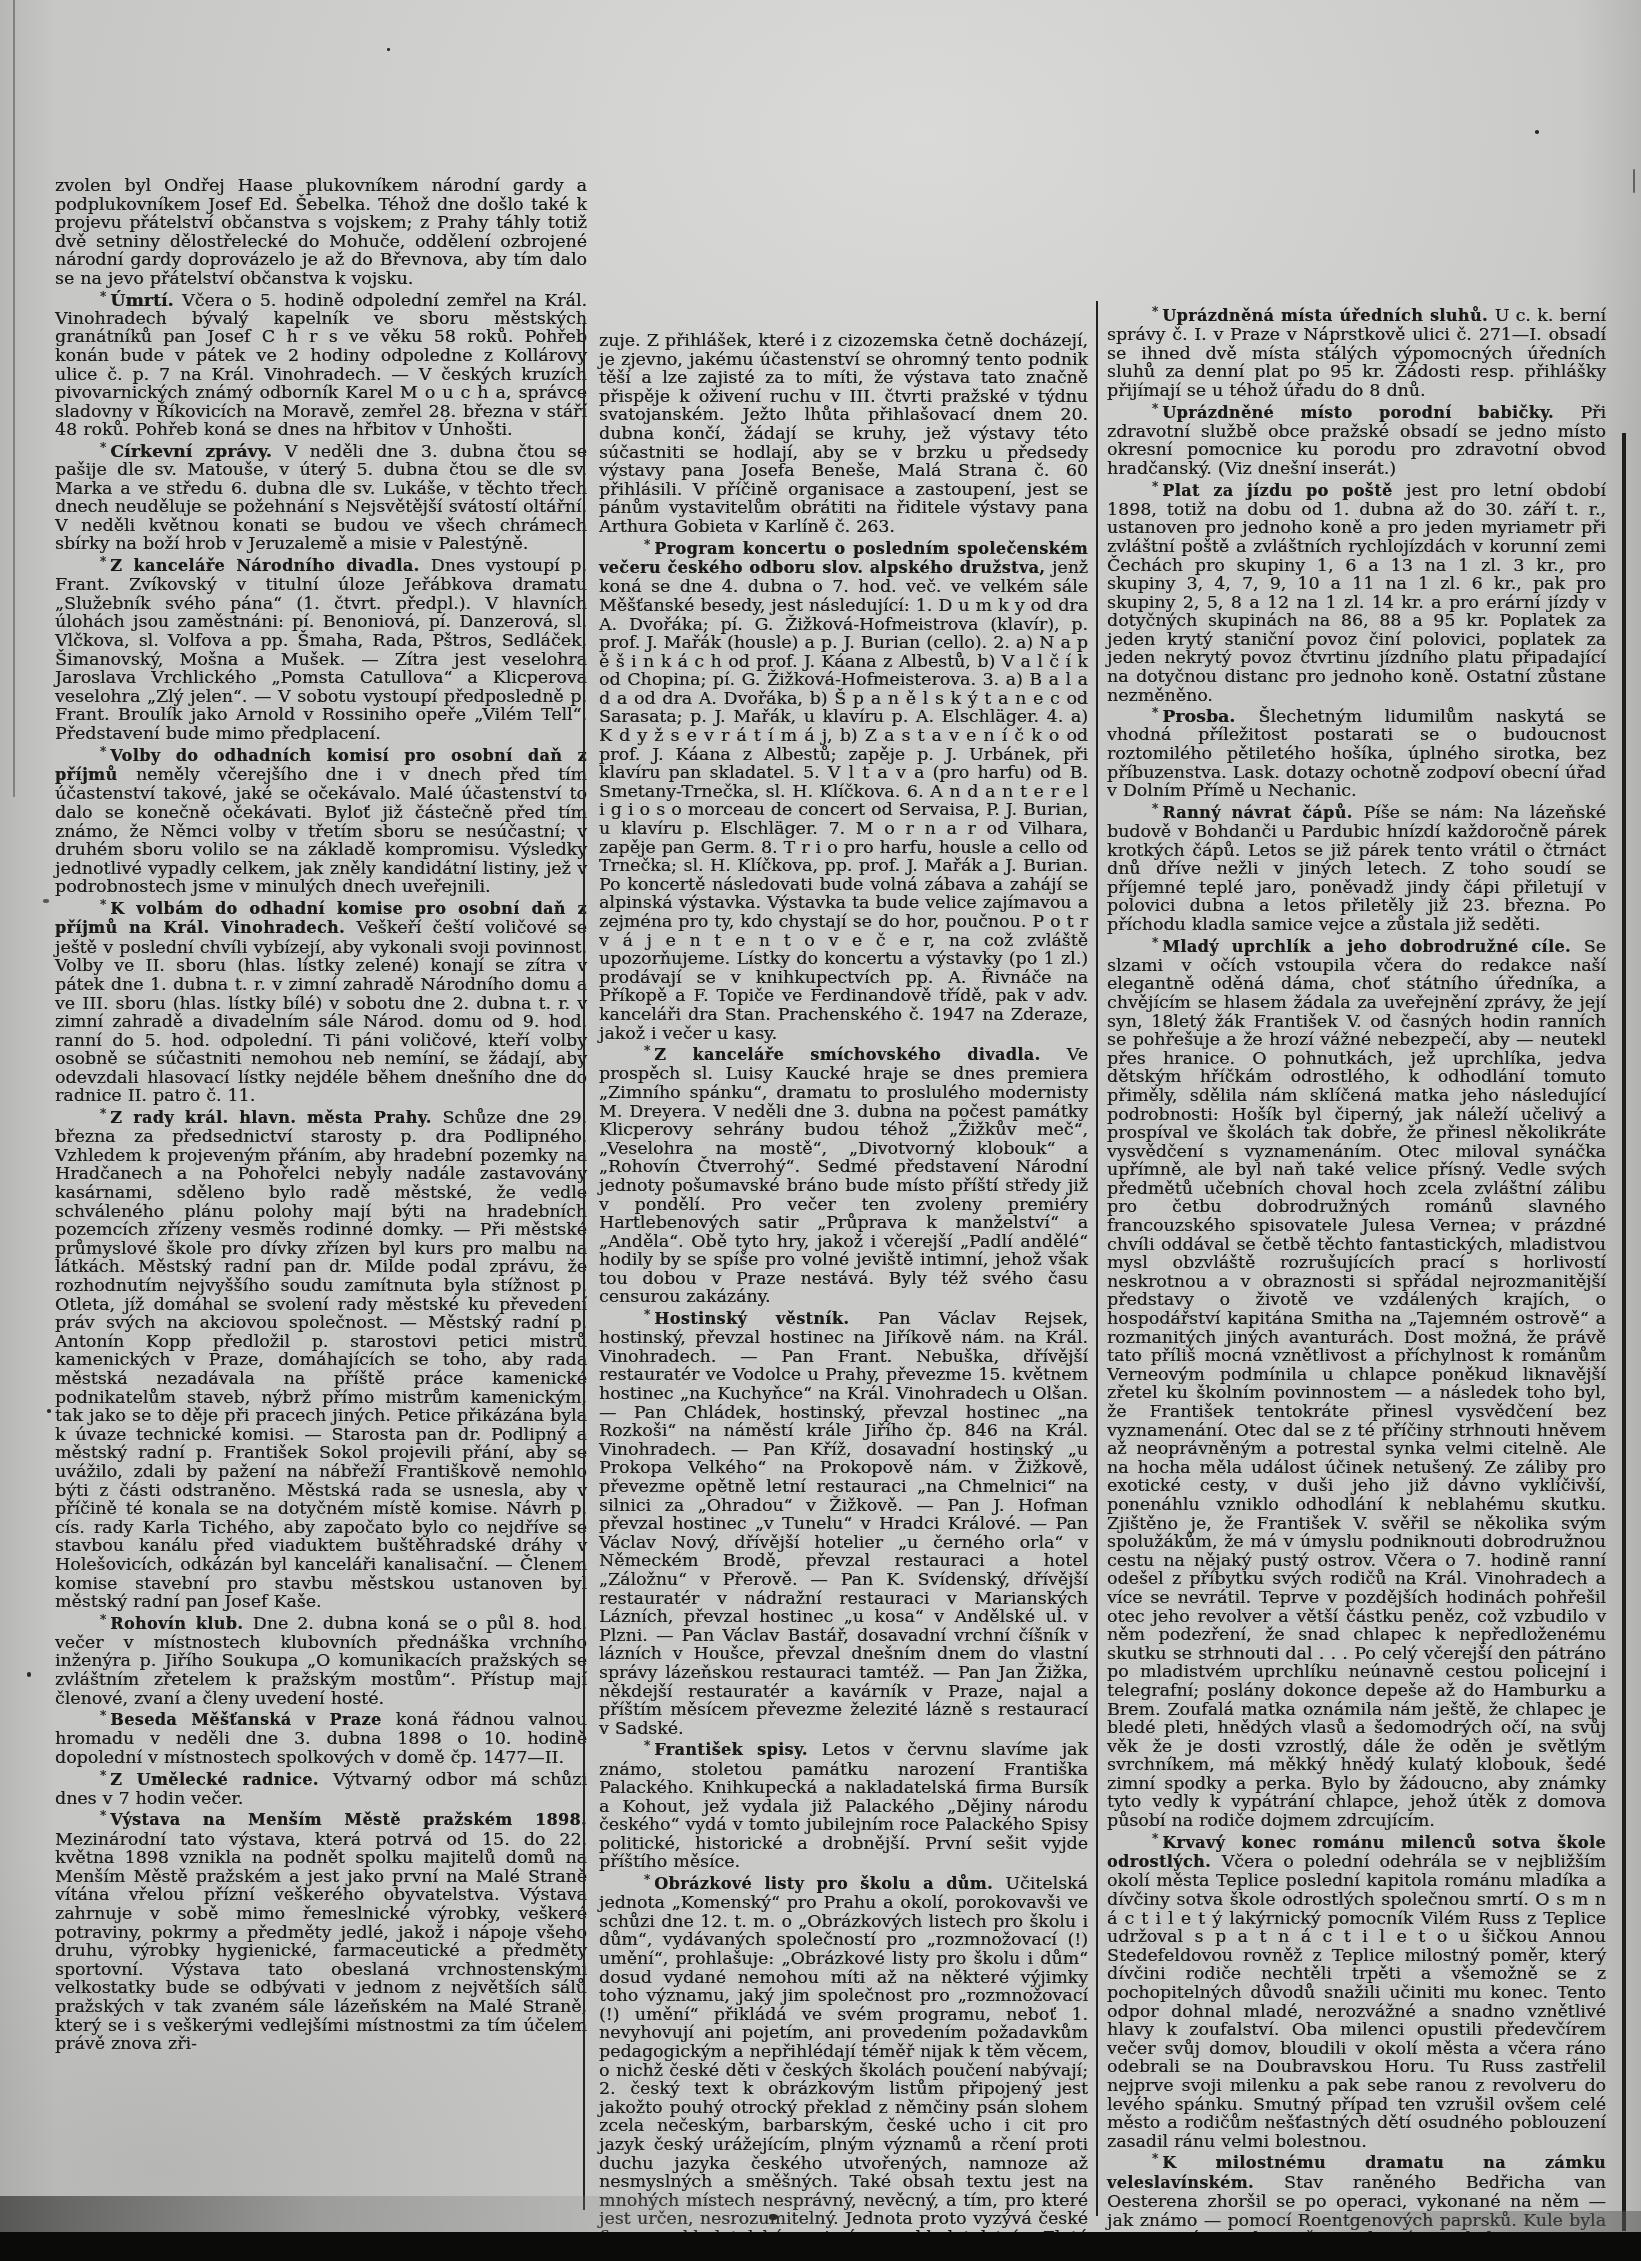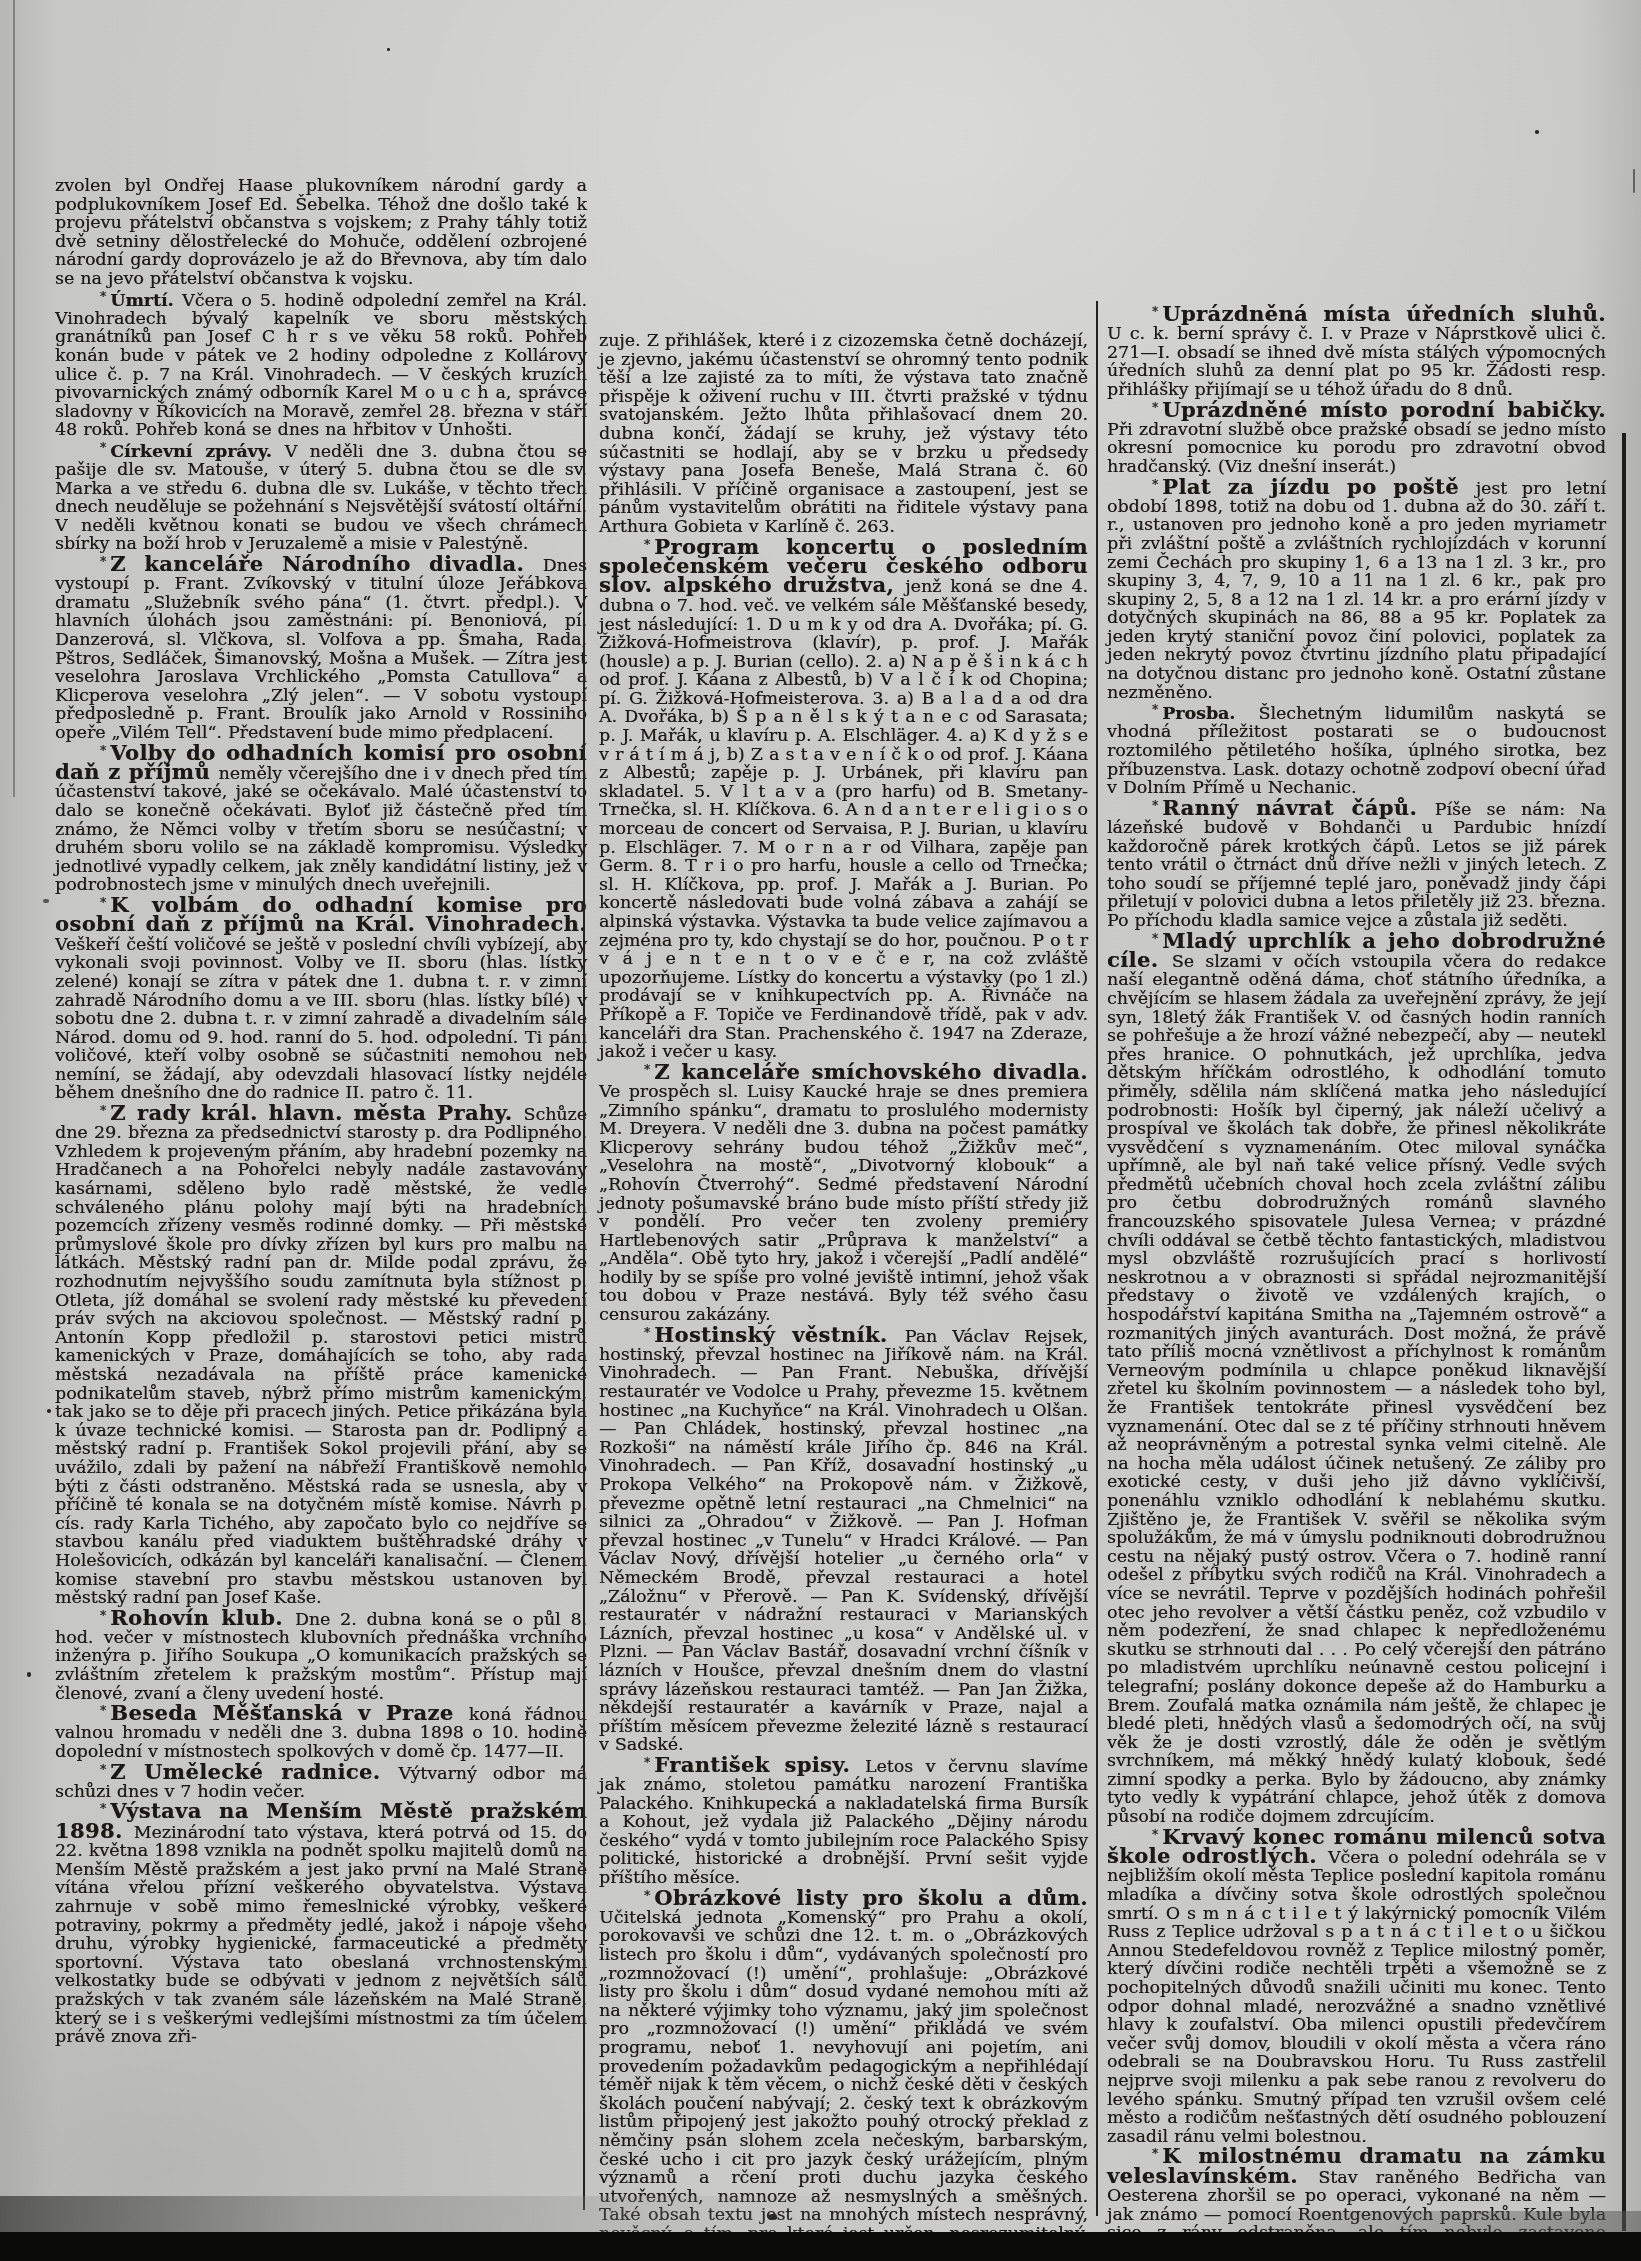--- a/index.html
+++ b/index.html
@@ -35,21 +35,21 @@
   p.art{margin:0;text-indent:22.5px;}
   p.art.cont{text-indent:0;}
   .star{
     display:inline-block;
     font-size:12.3px;
     vertical-align:4.6px;
     margin-right:4.1px;
     letter-spacing:0;
   }
   .lead{font-weight:bold;}
-  .lead.big{font-size:21px;letter-spacing:0.4px;}
+  .lead.big{font-size:16px;letter-spacing:0.4px;}
   .rule{position:absolute;width:2px;background:var(--rule);}
   .rule-1{left:583px;top:324px;height:1886px;}
   .rule-2{left:1096px;top:301px;height:1915px;}
   .edge-left{position:absolute;left:13.3px;top:0;width:2px;height:797px;background:rgba(52,52,50,.42);}
   .edge-right{position:absolute;left:1622px;top:433px;width:4.1px;height:1798px;background:#1d1c1a;}
   .bottom-band{position:absolute;left:0;top:2232px;width:1642px;height:30px;background:#0b0b0a;}
   .bottom-mottle-left{position:absolute;left:0;top:2196px;width:909px;height:37px;
     background:linear-gradient(90deg,rgba(66,66,64,.8),rgba(118,118,116,.45) 35%,rgba(150,150,148,.22) 72%,rgba(150,150,148,0));}
   .bottom-mottle-right{position:absolute;left:1165px;top:2211px;width:477px;height:21.5px;
     background:linear-gradient(90deg,rgba(140,140,138,0),rgba(88,88,86,.55));}

